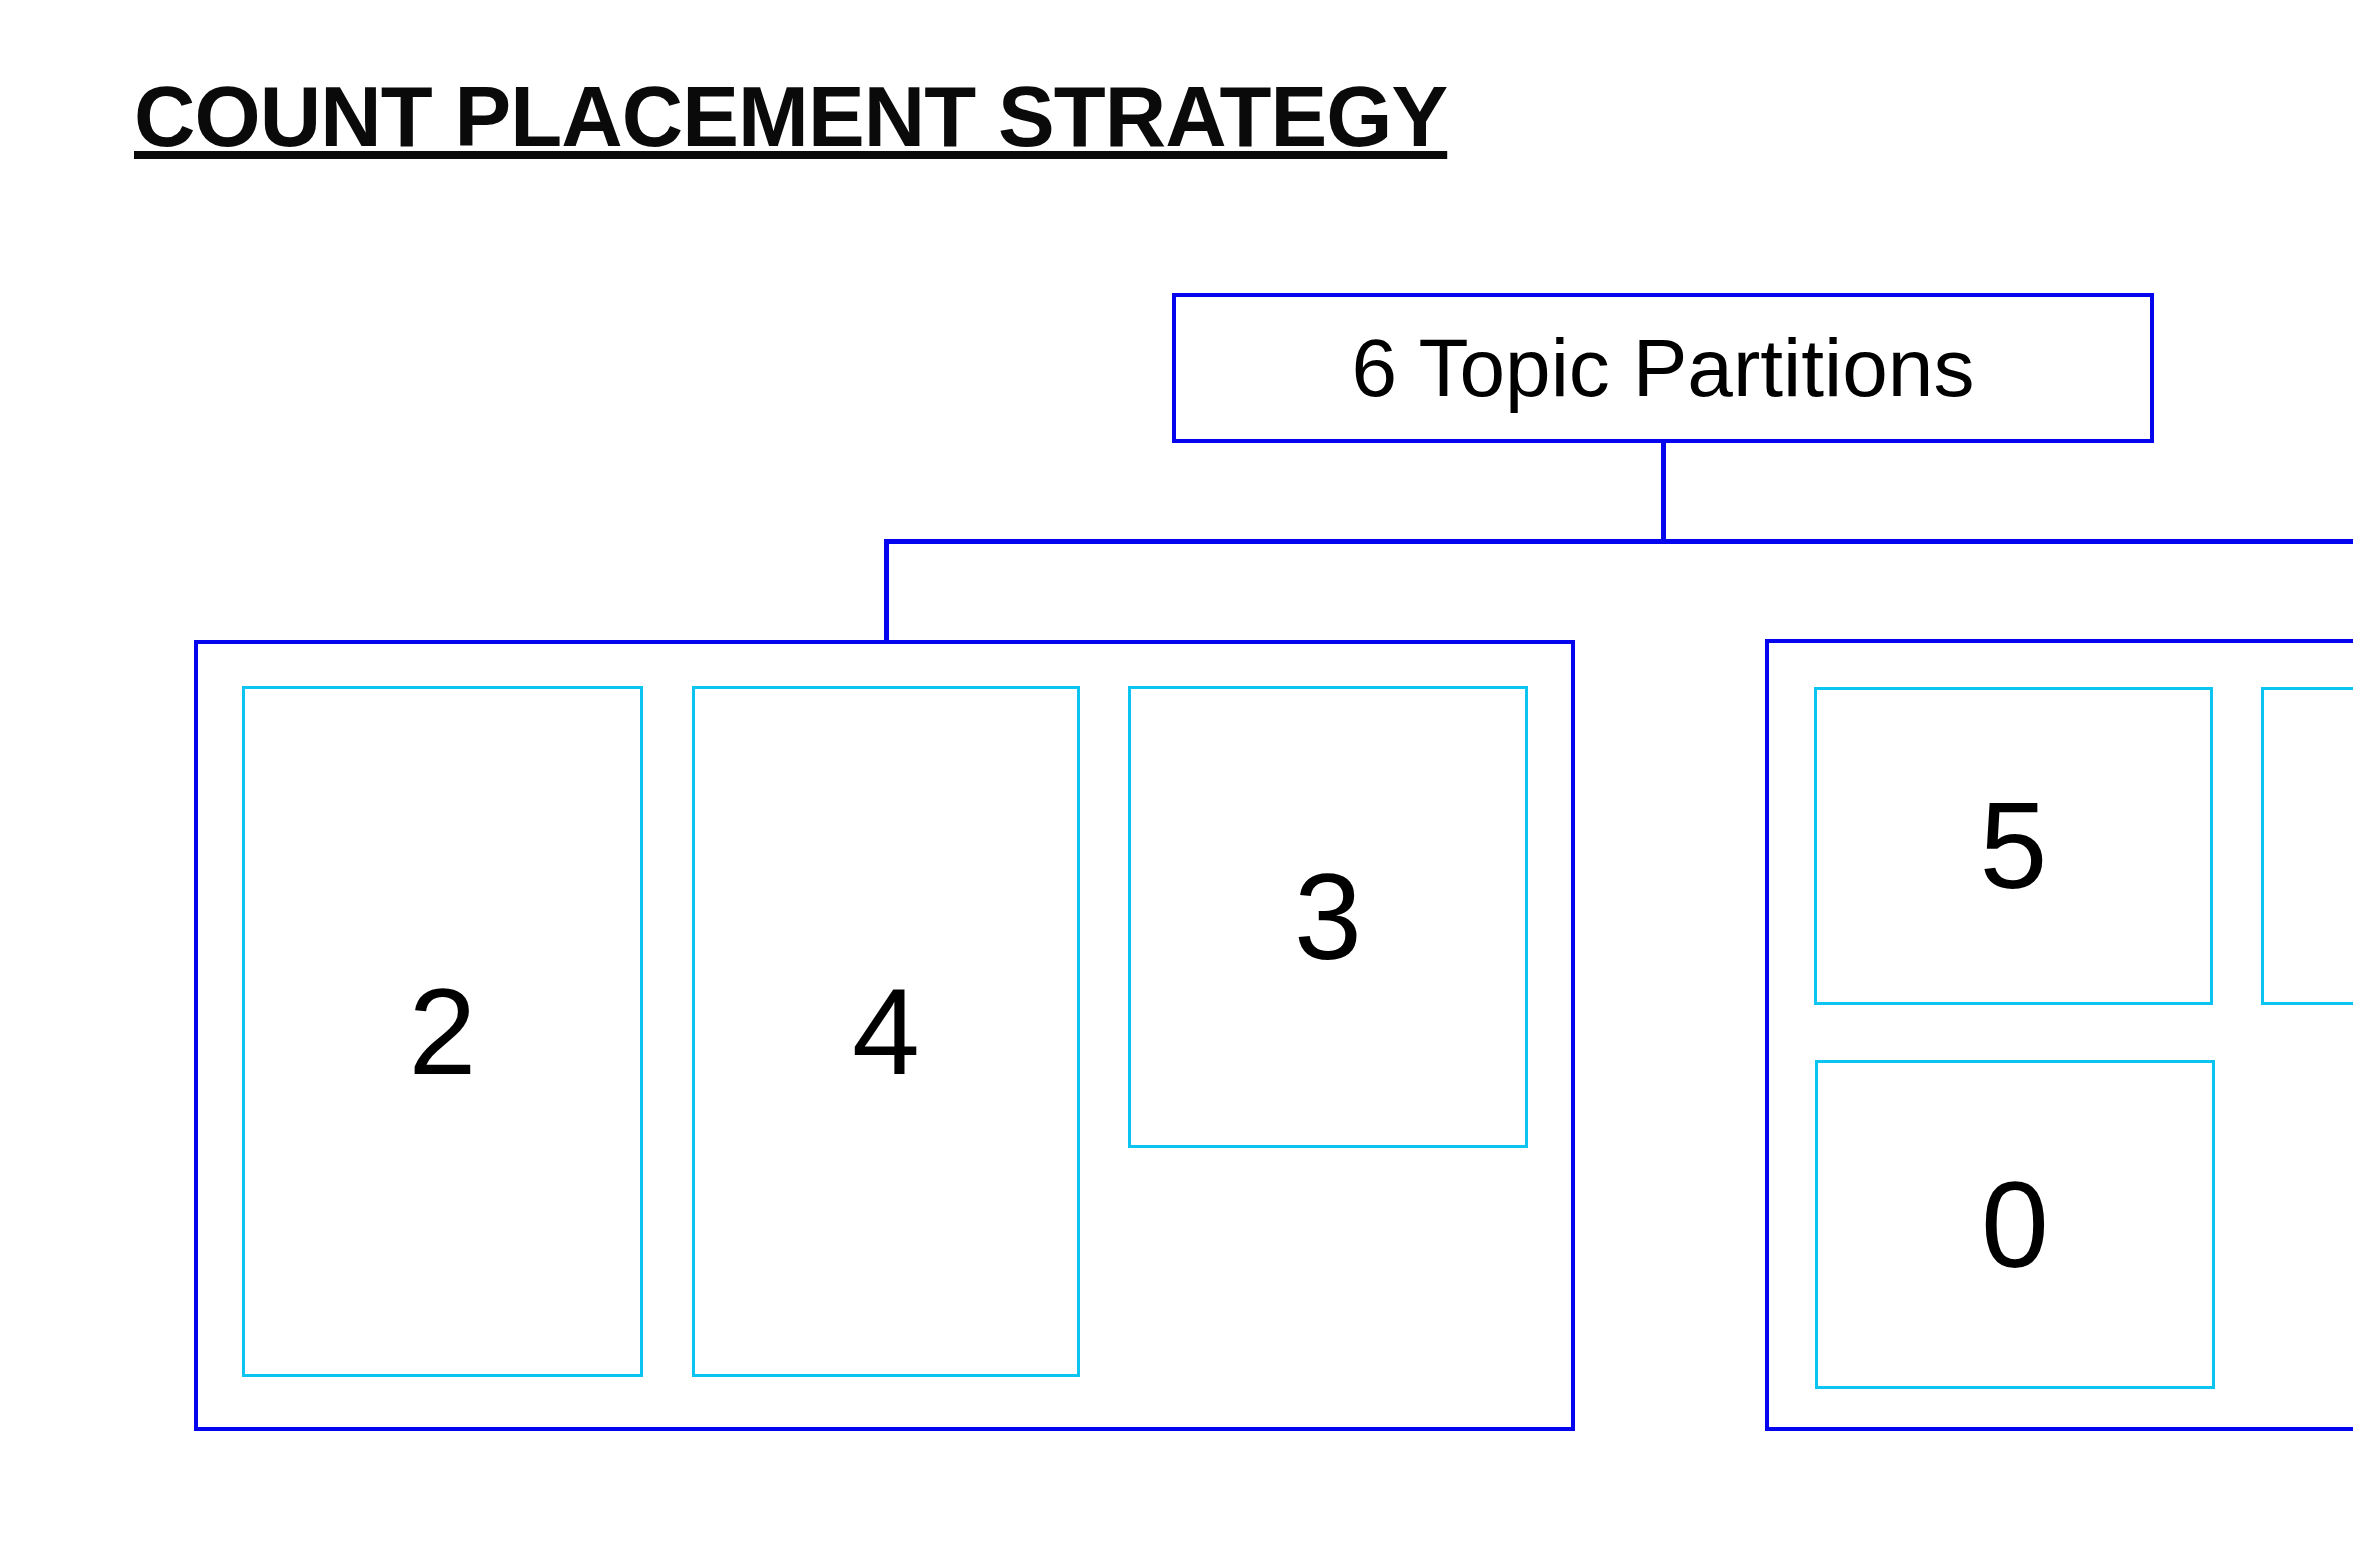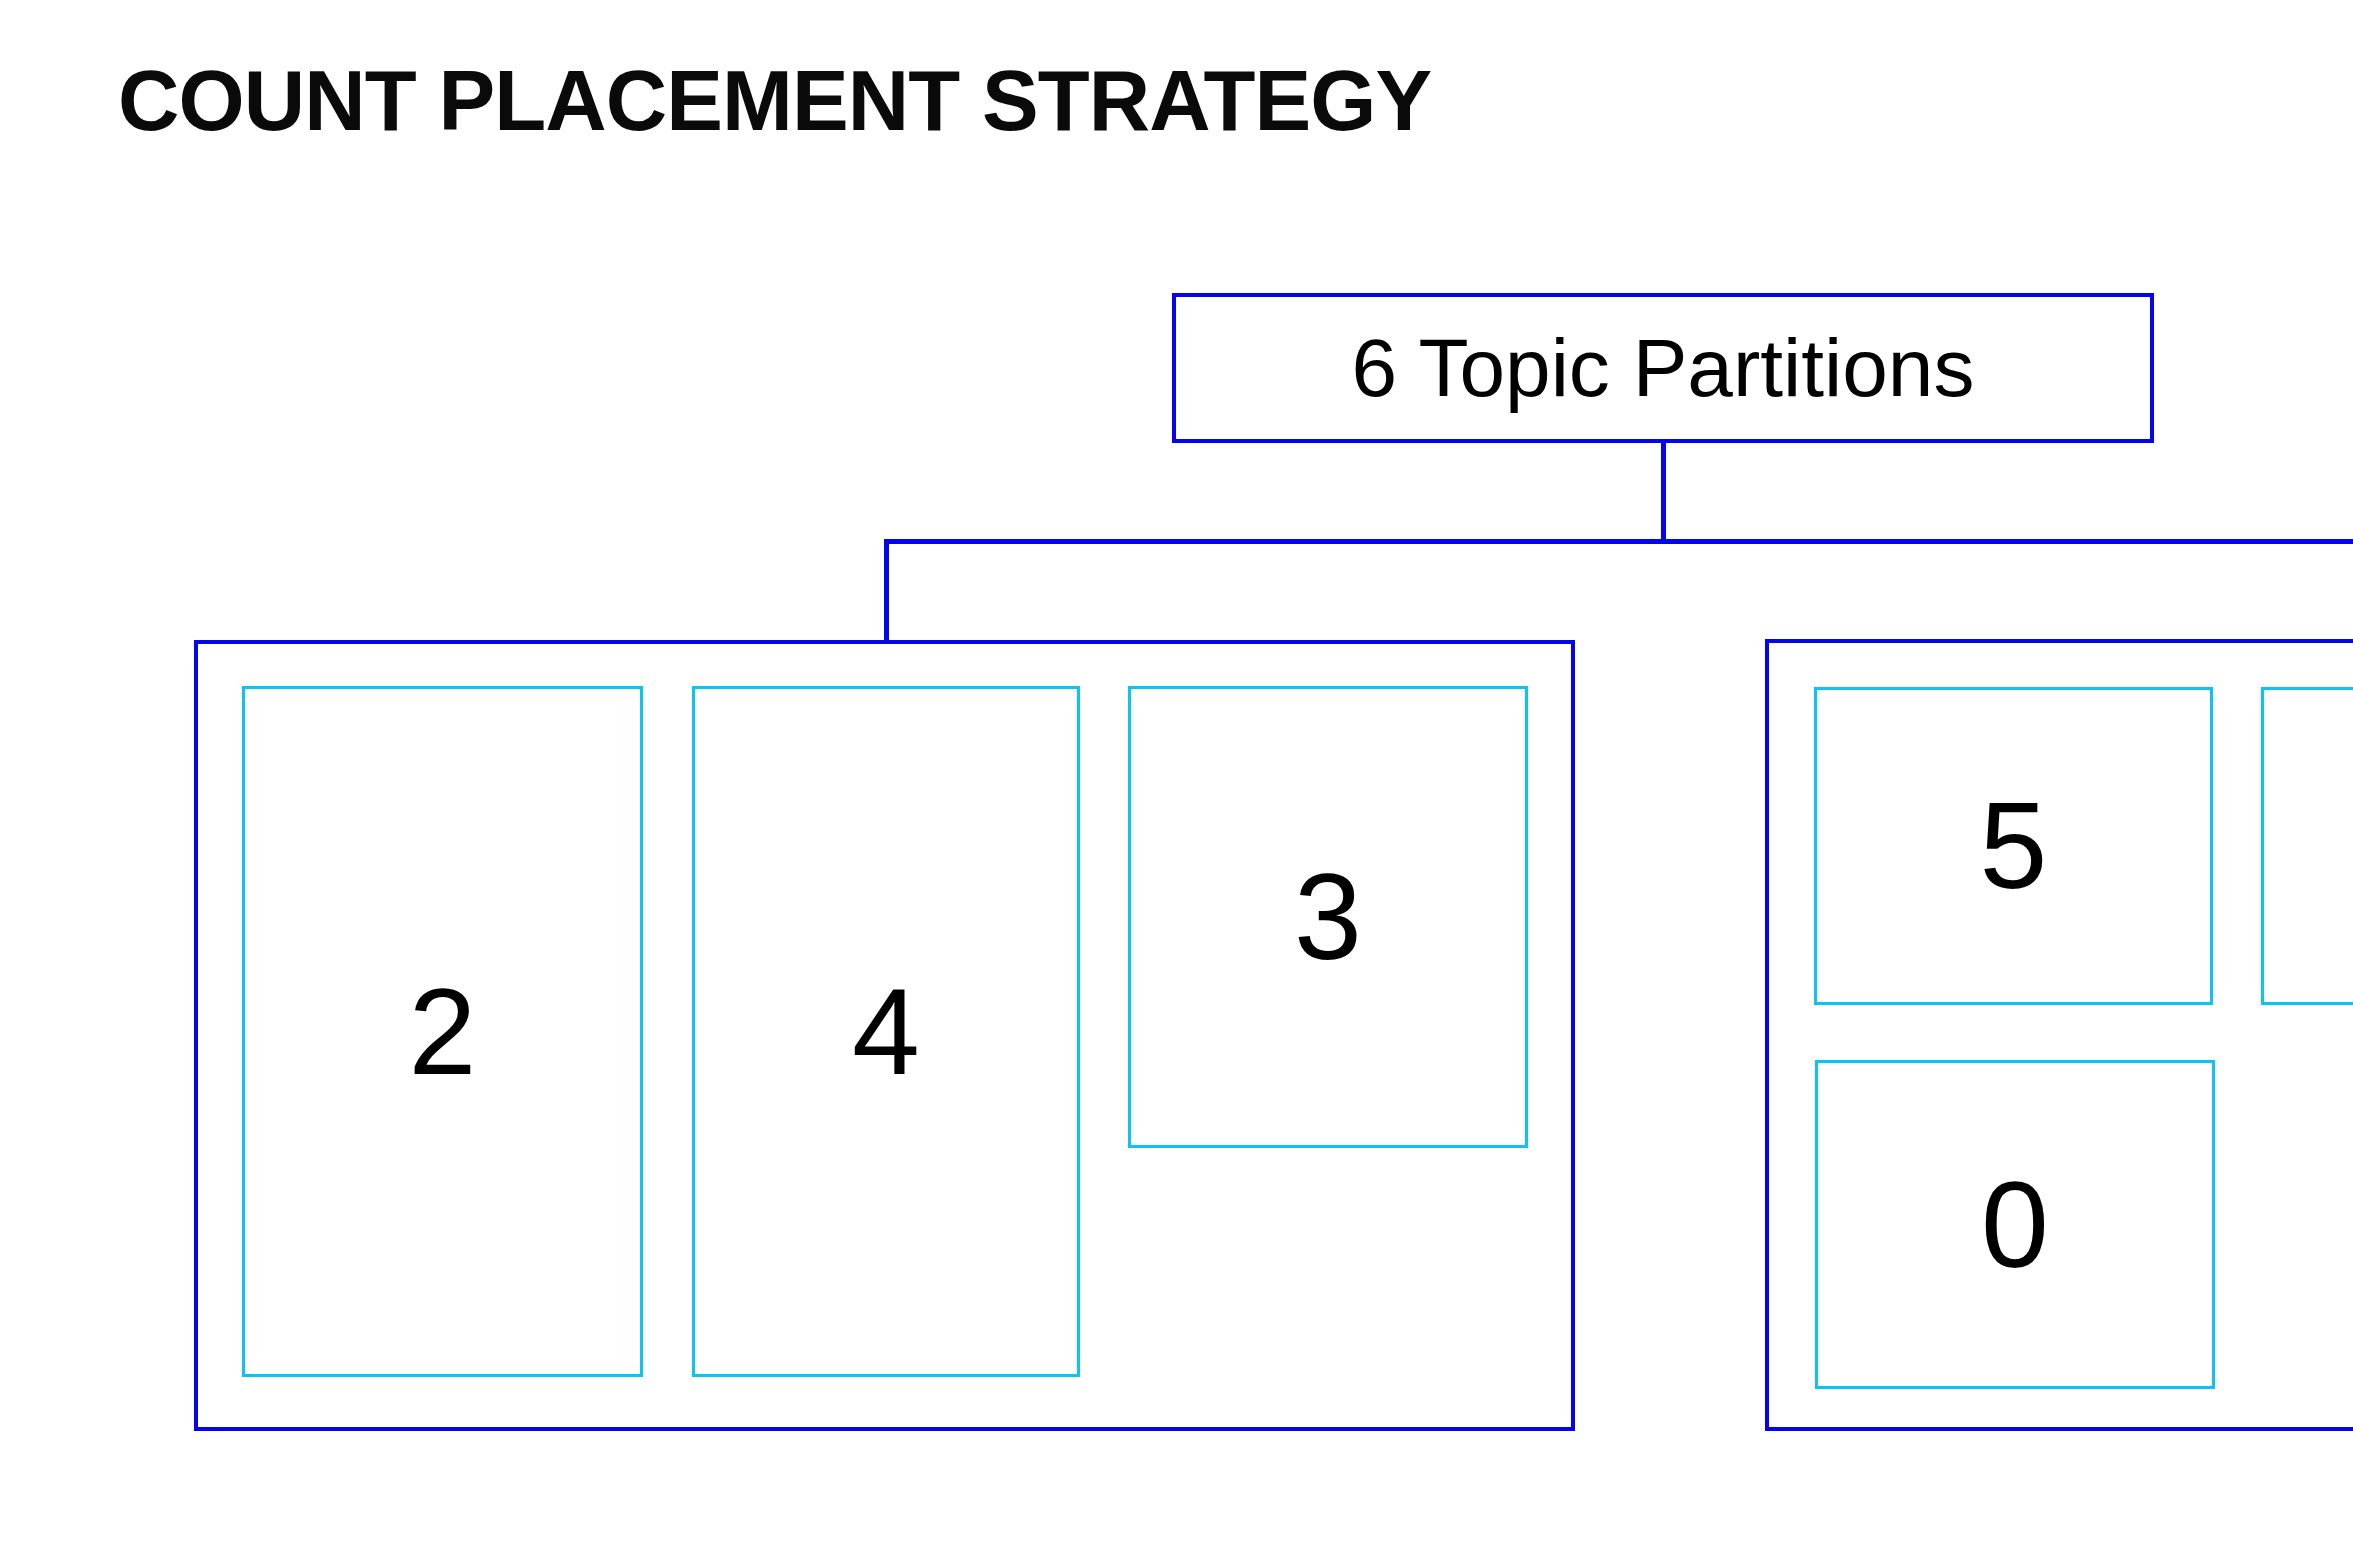--- a/index.html
+++ b/index.html
@@ -12,27 +12,28 @@
     width:3324px;
     height:1564px;
     background:#ffffff;
     font-family:"Liberation Sans", sans-serif;
     overflow:hidden;
   }
   .page-title{
     position:absolute;
     left:118px;
     top:58px;
-    margin:0;
+    margin:16px;
     font-size:85px;
     line-height:1;
     font-weight:bold;
     letter-spacing:-0.9px;
     color:#0a0a0a;
     white-space:nowrap;
+    text-decoration:underline;
   }
   .node{
     position:absolute;
     box-sizing:border-box;
     border:4.7px solid var(--blue);
     background:#ffffff;
     display:flex;
     align-items:center;
     justify-content:center;
   }

